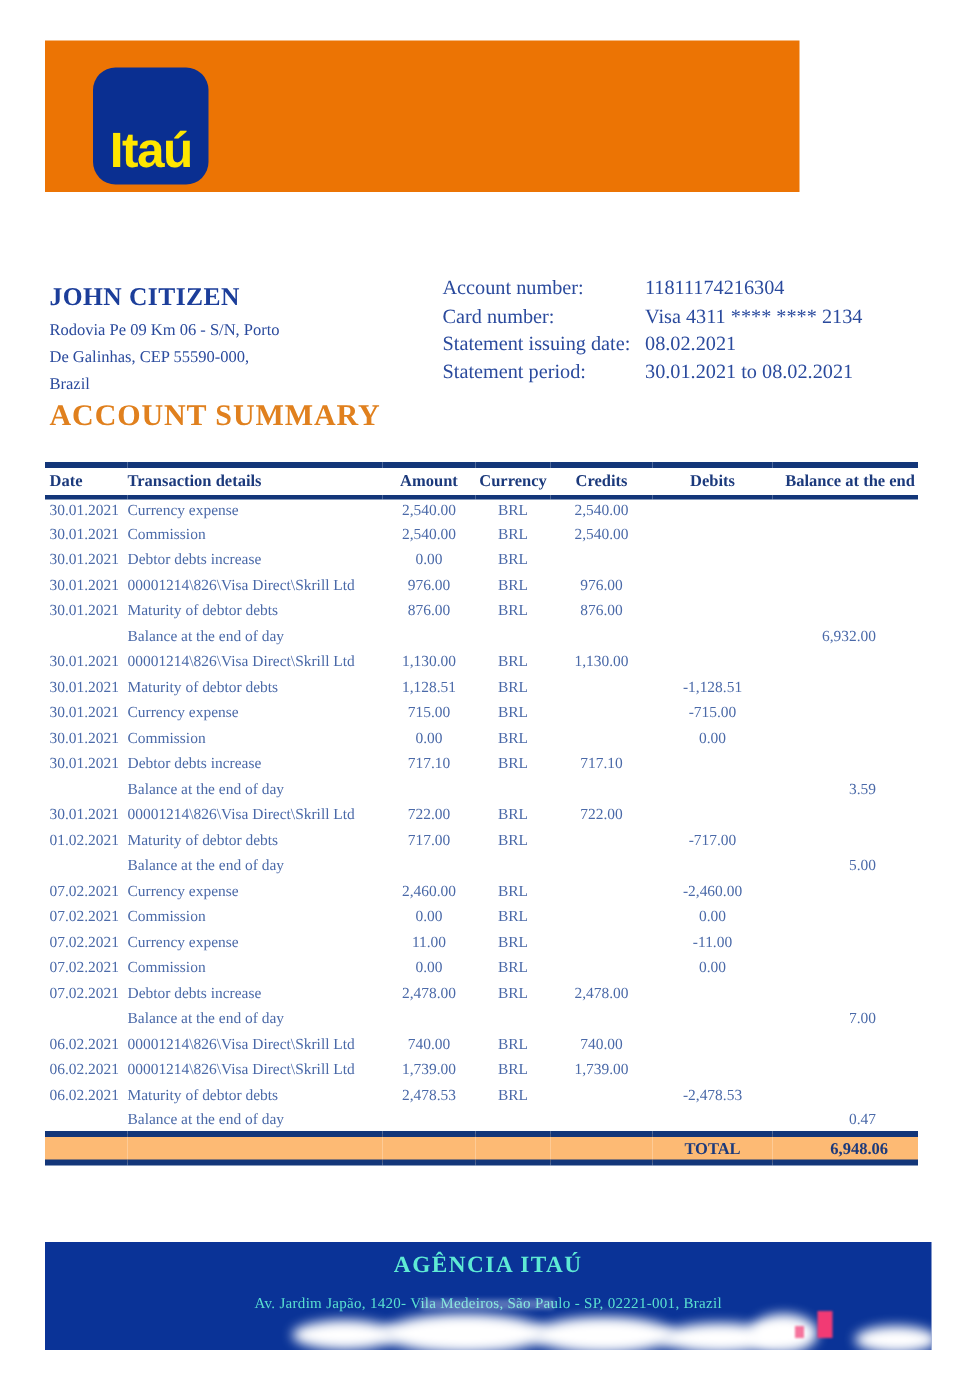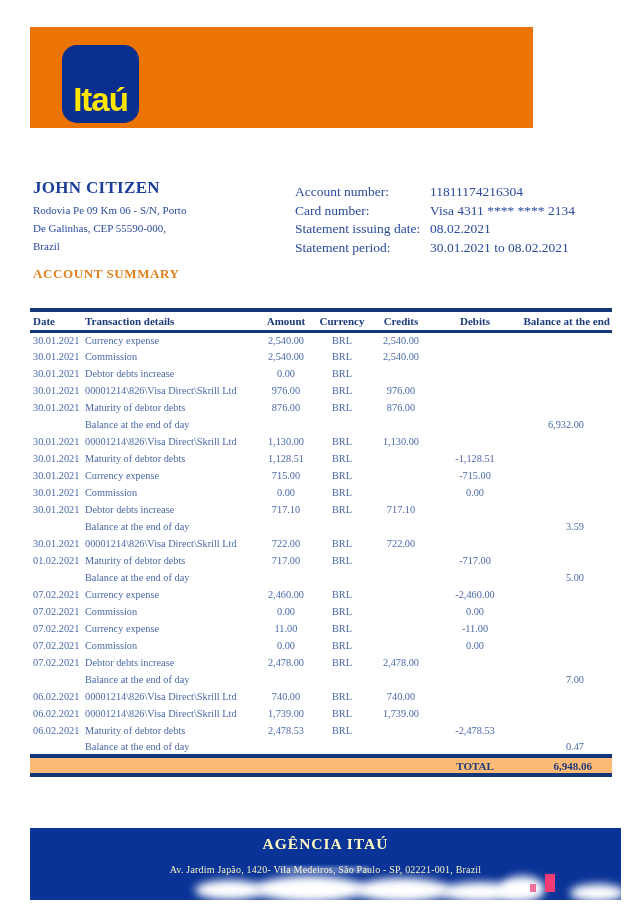--- a/index.html
+++ b/index.html
@@ -8,29 +8,29 @@
 
   
   .band{position:absolute;left:30px;top:27px;width:503px;height:101px;background:#EC7404;}
   .logo{position:absolute;left:32px;top:18px;width:77px;height:78px;background:#0A2F91;
         border-radius:15px;display:flex;align-items:flex-end;justify-content:center;}
   .logo span{font-family:"Liberation Sans","DejaVu Sans",sans-serif;font-weight:bold;
         font-size:33px;color:#FFE600;line-height:1;padding-bottom:7px;letter-spacing:-1px;}
 
   
   .customer{position:absolute;left:33px;top:178px;color:#2A4A9D;}
-  .customer .name{font-weight:bold;font-size:17px;color:#1C3E9A;letter-spacing:.3px;margin-bottom:3px;}
+  .customer .name{font-weight:bold;font-size:17px;color:#1C3E9A;letter-spacing:.3px;margin-bottom:3px;margin-top:10px;}
   .customer .addr{font-size:11px;line-height:18px;}
 
   .acct-info{position:absolute;left:295px;top:183px;font-size:13.5px;color:#2A4A9D;}
   .acct-info .row{display:flex;line-height:18.5px;}
   .acct-info .lbl{width:135px;}
   .acct-info .val{white-space:nowrap;}
 
-  .section-title{position:absolute;left:33px;top:266px;font-weight:bold;font-size:13px;
+  .section-title{position:absolute;left:33px;top:266px;font-weight:bold;font-size:20px;
         color:#E0801E;letter-spacing:.6px;}
 
   
   .tbl-wrap{position:absolute;left:30px;top:308px;width:582px;}
   table{width:582px;border-collapse:collapse;table-layout:fixed;
         font-family:Liberation Serif, serif;
         border-top:4px solid #133679;}
   col.c-date{width:55px;}  col.c-det{width:170px;} col.c-amt{width:62px;}
   col.c-cur{width:50px;}   col.c-cre{width:68px;}  col.c-deb{width:80px;}
   col.c-bal{width:97px;}
@@ -47,21 +47,21 @@
   td.col-amount,td.col-currency,td.col-credits,td.col-debits{text-align:center;}
   td.col-balance{text-align:right;padding-right:28px;}
   tr.total-row{height:19px;}
   tr.total-row td{background:#fdba74;border-top:4px solid #133679;border-bottom:4px solid #133679;
      font-weight:bold;color:#1C3A7C;font-size:11px;}
   tr.total-row td.total-label{text-align:center;}
   tr.total-row td.total-value{text-align:right;padding-right:20px;}
 
   
   .footer{position:absolute;left:30px;top:828px;width:591px;height:72px;background:#0A3397;
-          overflow:hidden;text-align:center;color:#fef9c3;}
+          overflow:hidden;text-align:center;color:#5eead4;}
   .footer .agency{font-weight:bold;font-size:15.5px;letter-spacing:1px;margin-top:7px;}
   .footer .addr{font-size:10px;margin-top:11px;letter-spacing:.2px;opacity:.95;}
   .smudge{position:absolute;background:#ffffff;border-radius:50%;filter:blur(4px);}
   .residue{position:absolute;background:#ffffff;opacity:.30;filter:blur(1.5px);border-radius:3px;}
   .pink{position:absolute;background:#F23A74;filter:blur(.7px);}
 </style>
 </head>
 <body>
 
 <div class="page">

